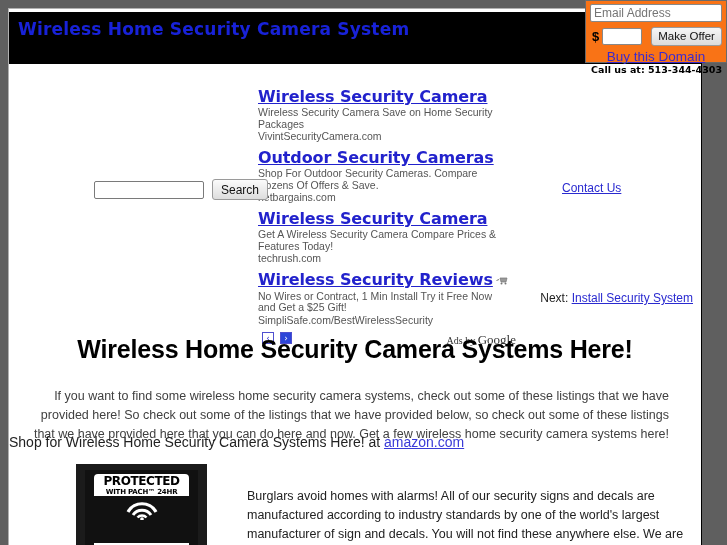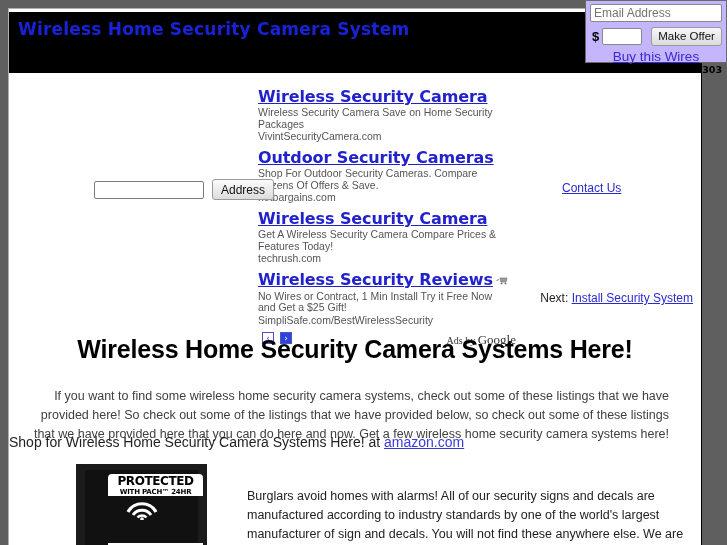--- a/index.html
+++ b/index.html
@@ -29,21 +29,21 @@
     box-sizing: border-box;
     overflow: hidden;
   }
 
   
   #header-banner {
     position: absolute;
     left: 0px;
     top: 3px;
     width: 692px;
-    height: 61px;
+    height: 52px;
     background: #000000;
     box-sizing: border-box;
   }
   #site-title {
     position: absolute;
     left: 9px;
     top: 7px;
     color: #1822d8;
     font-size: 17px;
     font-weight: bold;
@@ -52,21 +52,21 @@
     font-family: "DejaVu Sans", sans-serif;
   }
 
   
   #domain-box {
     position: absolute;
     left: 585px;
     top: 0px;
     width: 142px;
     height: 63px;
-    background: #c4b5fd;
+    background: #f97316;
     border: 1px solid #6a6a6a;
     box-sizing: border-box;
     z-index: 40;
     padding: 3px 4px 2px 4px;
   }
   #email-field {
     display: block;
     width: 132px;
     height: 18px;
     box-sizing: border-box;
@@ -325,21 +325,20 @@
   .sign-band {
     position: absolute;
     left: 9px;
     width: 95px;
     background: #ffffff;
     color: #000;
     text-align: center;
     font-family: "DejaVu Sans", sans-serif;
     font-weight: bold;
     box-sizing: border-box;
-    margin-left: 14px;
   }
   #sign-band-top {
     top: 4px;
     height: 22px;
     padding-top: 1px;
     border-radius: 4px 4px 0 0;
   }
   #sign-protected { font-size: 12px; letter-spacing: -0.4px; display: block; line-height: 12px; }
   #sign-with-pach { font-size: 7px; letter-spacing: -0.2px; display: block; line-height: 8px; margin-top: 1px;}
   #sign-waves {
@@ -422,21 +421,21 @@
 
     <div id="ads-footer">
       <div id="ad-prev-button">‹</div>
       <div id="ad-next-button">›</div>
       <div id="ads-by-google"><span>Ads by</span> <span class="g-word">Google</span></div>
     </div>
   </div>
 
   <div id="search-row">
     <input id="search-input" type="text" placeholder="" style="">
-    <button id="search-button">Address</button>
+    <button id="search-button">Search</button>
   </div>
 
   <a id="contact-us-link">Contact Us</a>
 
   <div id="next-row"><span>Next:</span> <a id="next-link">Install Security System</a></div>
 
   <h1 id="main-heading">Wireless Home Security Camera Systems Here!</h1>
 
   <p id="intro-paragraph">If you want to find some wireless home security camera systems, check out some of these listings that we have provided here! So check out some of the listings that we have provided below, so check out some of these listings that we have provided here that you can do here and now. Get a few wireless home security camera systems here!</p>
 
@@ -465,15 +464,15 @@
 
 </div>
 
 <div id="domain-box">
   <input id="email-field" type="text" placeholder="Email Address" style="">
   <div id="offer-row">
     <span id="dollar-sign">$</span>
     <input id="offer-amount" type="text" style="">
     <button id="make-offer-button">Make Offer</button>
   </div>
-  <a id="buy-domain-link">Buy this Wires</a>
+  <a id="buy-domain-link">Buy this Domain</a>
   <span id="call-us-text">Call us at: 513-344-4303</span>
 </div>
 
 </body></html>

